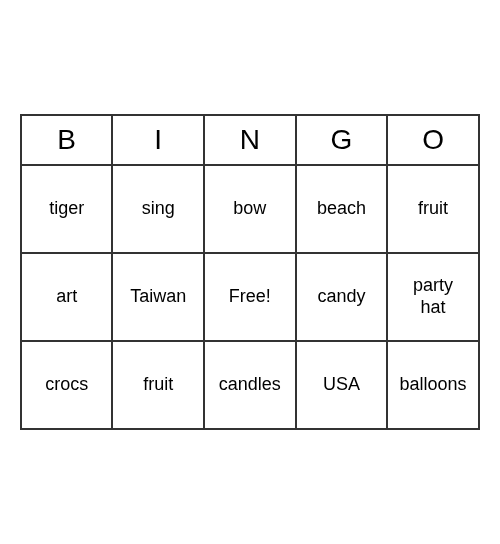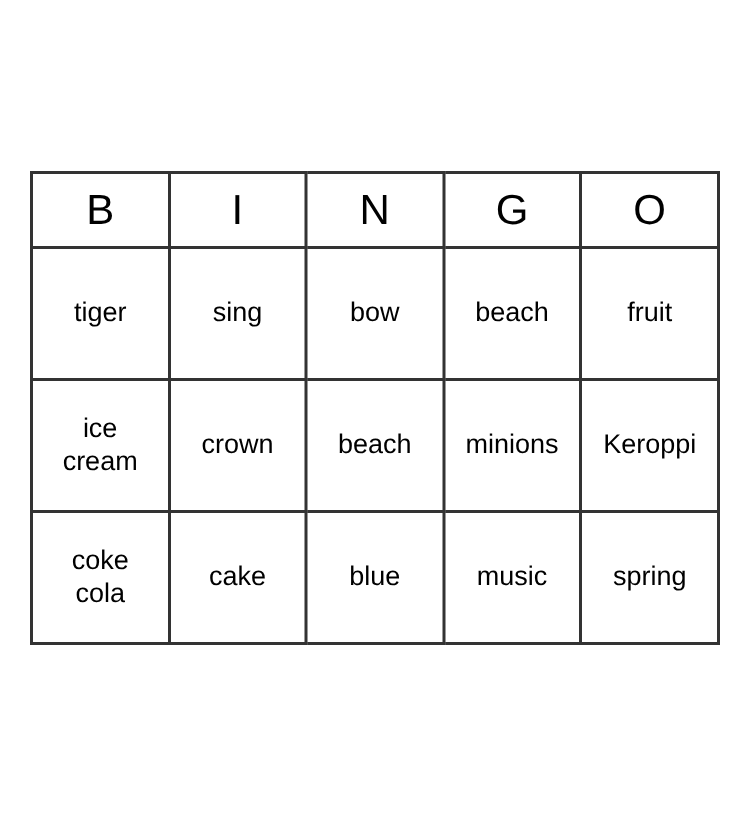--- a/index.html
+++ b/index.html
@@ -67,27 +67,27 @@
   </thead>
   <tbody id="bingo-body">
   <tr>
         <td>tiger</td>
         <td>sing</td>
         <td>bow</td>
         <td>beach</td>
         <td>fruit</td>
       </tr>
       <tr>
-        <td>ice<br>cream</td>
-        <td>crown</td>
-        <td>beach</td>
-        <td>minions</td>
-        <td>Keroppi</td>
+        <td>art</td>
+        <td>Taiwan</td>
+        <td>Free!</td>
+        <td>candy</td>
+        <td>party<br>hat</td>
       </tr>
       <tr>
-        <td>coke<br>cola</td>
-        <td>cake</td>
-        <td>blue</td>
-        <td>music</td>
-        <td>spring</td>
+        <td>crocs</td>
+        <td>fruit</td>
+        <td>candles</td>
+        <td>USA</td>
+        <td>balloons</td>
       </tr>
     </tbody>
 </table>
 
 </body></html>

